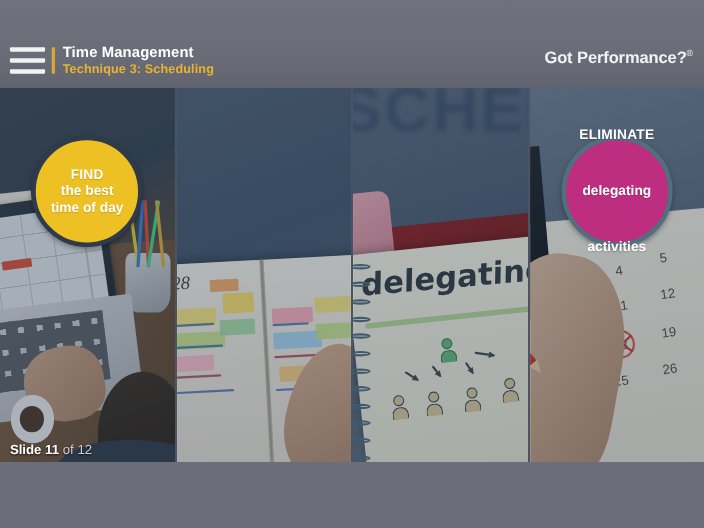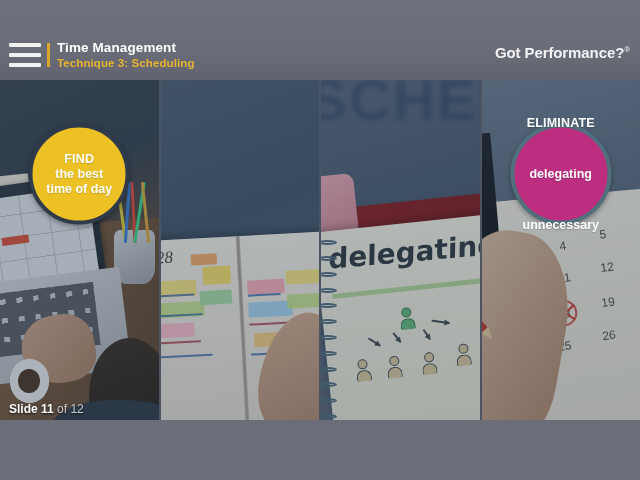--- a/index.html
+++ b/index.html
@@ -582,18 +582,18 @@
         </div>
         <div class="p4-dark"></div>
         <div class="p4-hand">
           <div class="p4-pencil"></div>
         </div>
       </div>
       <div class="dim"></div>
       <div class="badge" style="background:#BD2D80;border:4px solid #51707d;gap:36px;">
         <span class="kicker">ELIMINATE</span>
         <span class="sub">delegating</span>
-        <span class="sub">unnecessary</span>
+        <span class="sub">activities</span>
       </div>
     </div>
 
   </div>
 </div>
 
 </body></html>

